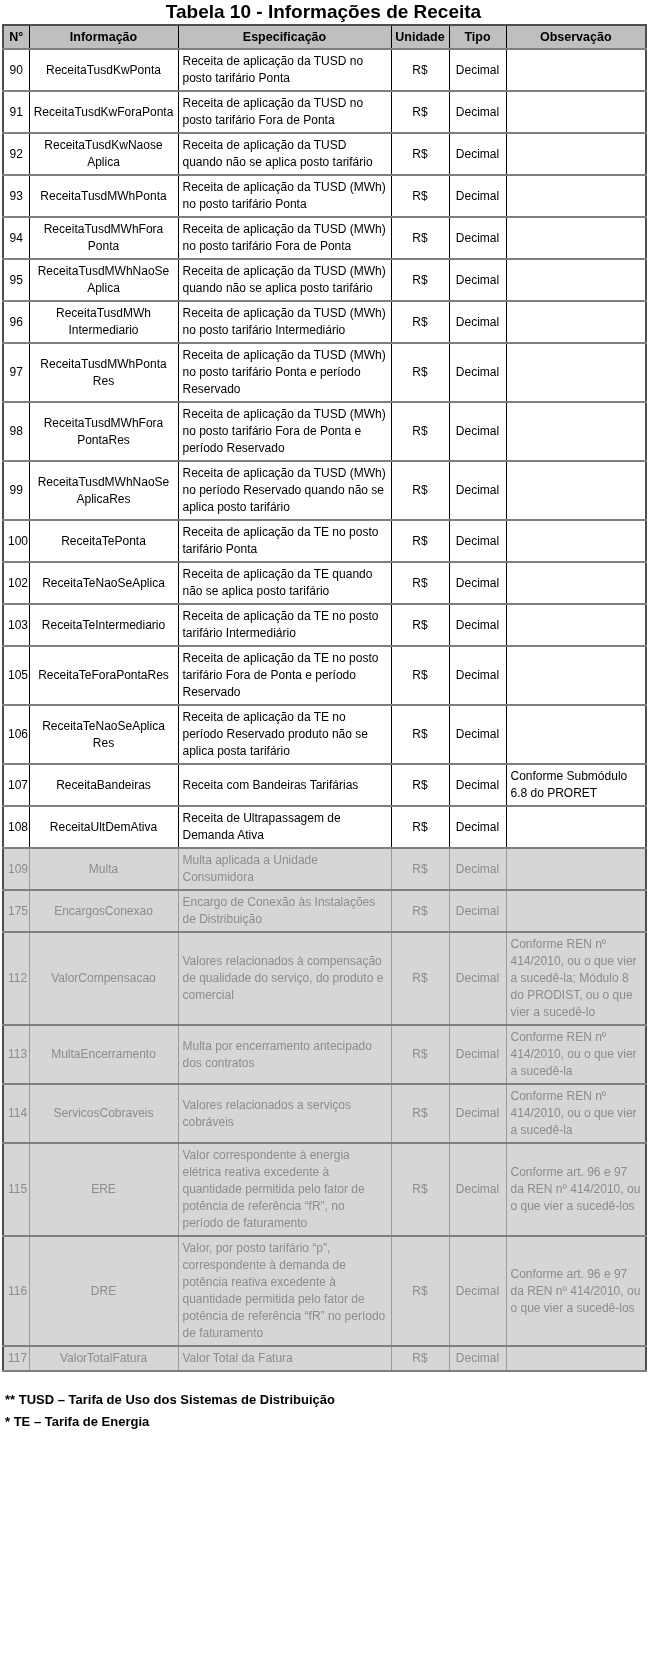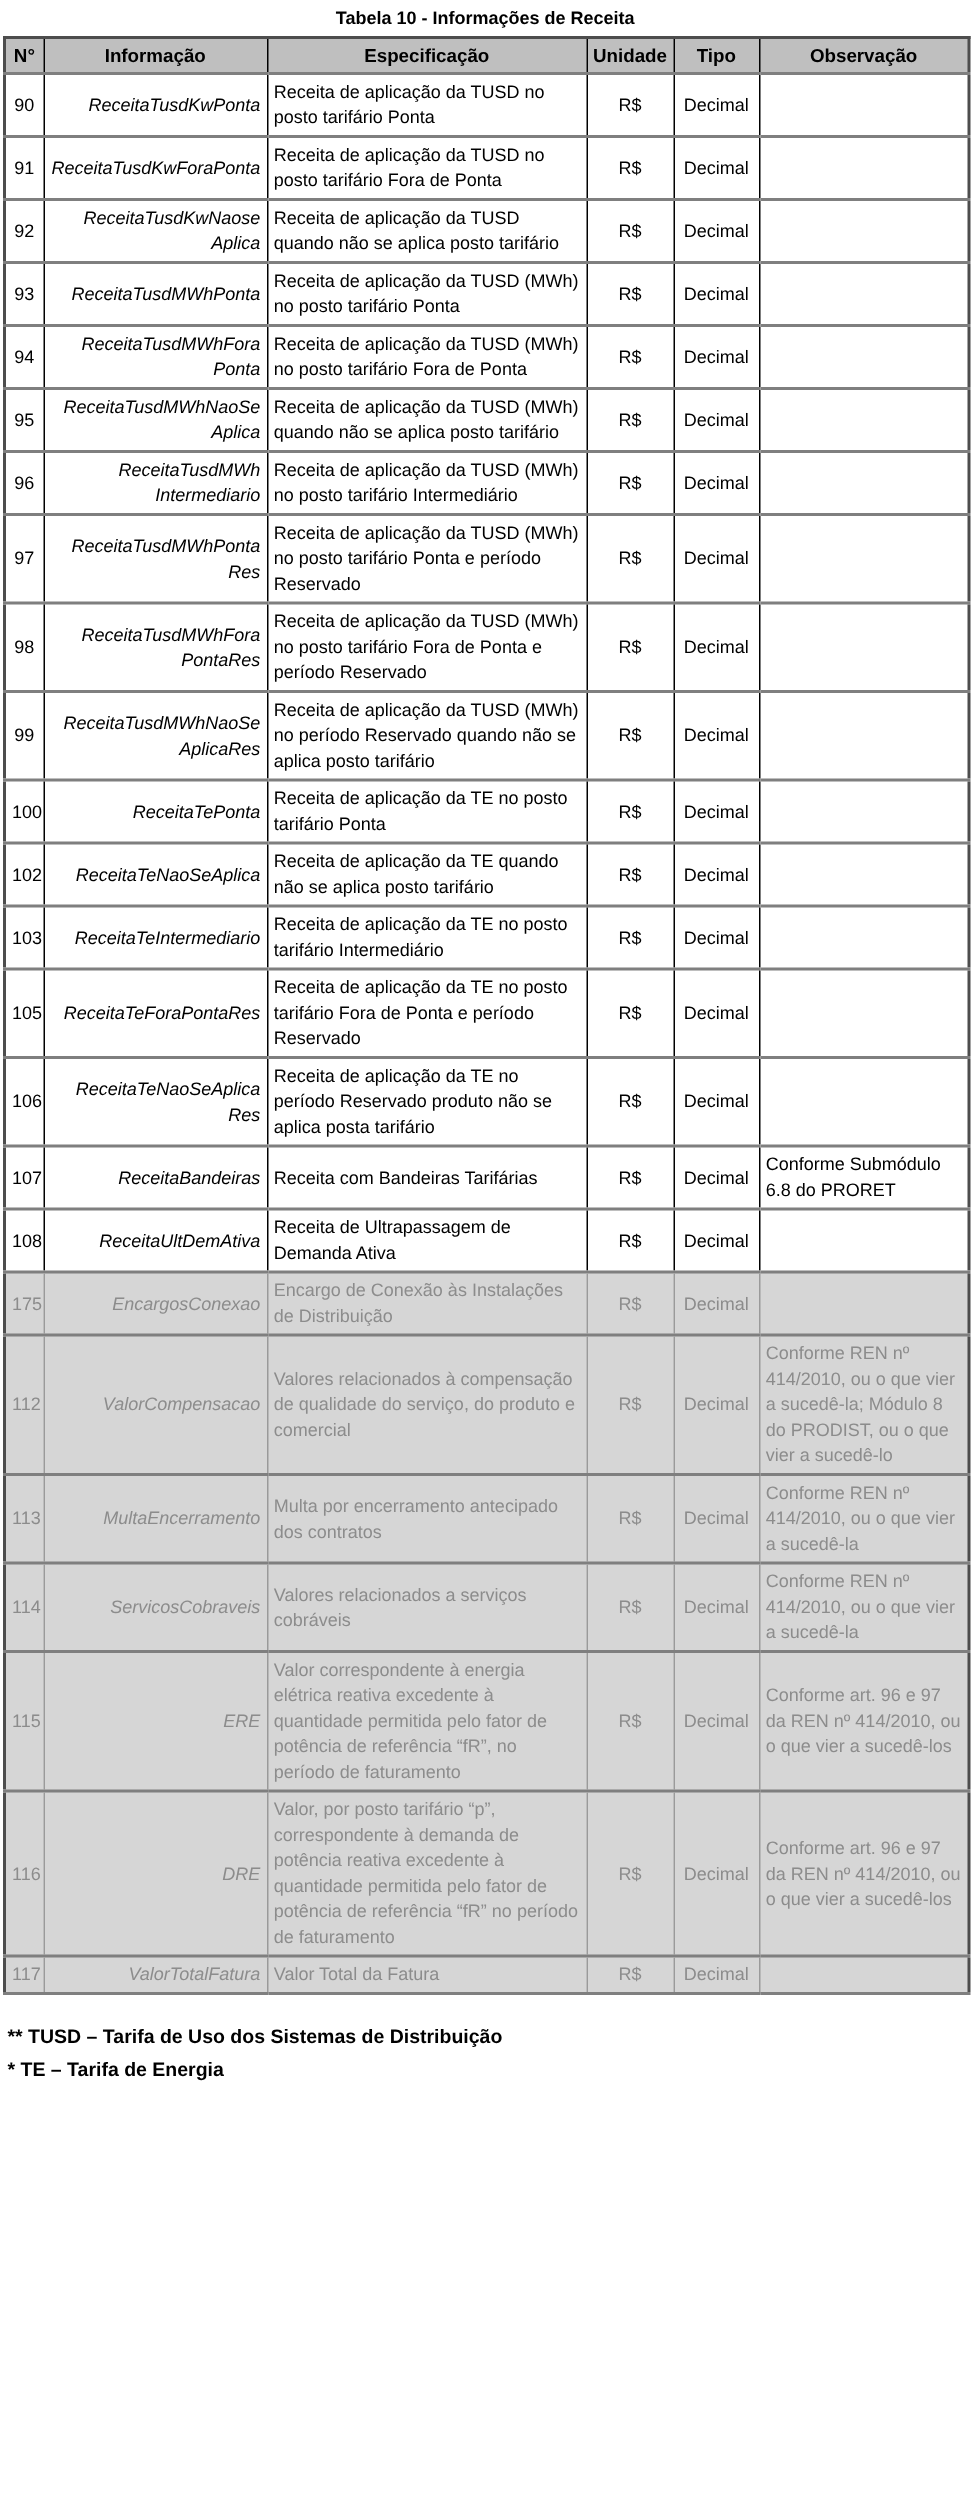--- a/index.html
+++ b/index.html
@@ -14,21 +14,21 @@
     width: 652px;
     min-height: 1663px;
     padding-top: 2px;
     box-sizing: border-box;
   }
   .doc-title {
     width: 643px;
     margin-left: 2px;
     text-align: center;
     font-weight: bold;
-    font-size: 12px;
+    font-size: 19px;
     line-height: 18px;
     padding: 1px 0 3px 0;
   }
   table.receita {
     margin-left: 2px;
     width: 643px;
     border-collapse: collapse;
     table-layout: fixed;
     border: 2px solid #4d4d4d;
   }
@@ -56,21 +56,21 @@
   }
   
   col.w-num  { width: 26px; }
   col.w-info { width: 149px; }
   col.w-spec { width: 213px; }
   col.w-unit { width: 58px; }
   col.w-type { width: 57px; }
   col.w-obs  { width: 140px; }
 
   td.c-num  { text-align: center; padding-left: 1px; padding-right: 1px; }
-  td.c-info { text-align: right; font-style: italic; }
+  td.c-info { text-align: center; }
   td.c-spec { text-align: left; }
   td.c-unit { text-align: center; }
   td.c-type { text-align: center; }
   td.c-obs  { text-align: left; }
 
   tr.disabled td {
     background: #d6d6d6;
     color: #8c8c8c;
     border-left-color: #9a9a9a;
     border-right-color: #9a9a9a;
@@ -239,20 +239,28 @@
   </tr>
         <tr>
     <td class="c-num">108</td>
     <td class="c-info">ReceitaUltDemAtiva</td>
     <td class="c-spec">Receita de Ultrapassagem de Demanda Ativa</td>
     <td class="c-unit">R$</td>
     <td class="c-type">Decimal</td>
     <td class="c-obs"></td>
   </tr>
         <tr class="disabled">
+    <td class="c-num">109</td>
+    <td class="c-info">Multa</td>
+    <td class="c-spec">Multa aplicada a Unidade Consumidora</td>
+    <td class="c-unit">R$</td>
+    <td class="c-type">Decimal</td>
+    <td class="c-obs"></td>
+  </tr>
+        <tr class="disabled">
     <td class="c-num">175</td>
     <td class="c-info">EncargosConexao</td>
     <td class="c-spec">Encargo de Conexão às Instalações de Distribuição</td>
     <td class="c-unit">R$</td>
     <td class="c-type">Decimal</td>
     <td class="c-obs"></td>
   </tr>
         <tr class="disabled">
     <td class="c-num">112</td>
     <td class="c-info">ValorCompensacao</td>

